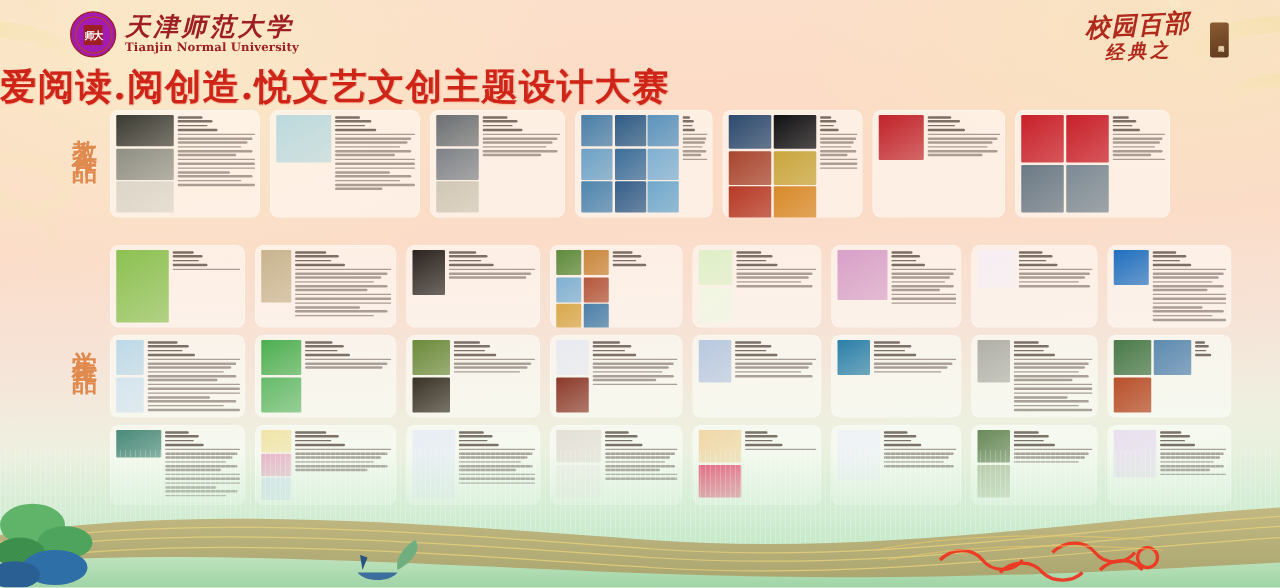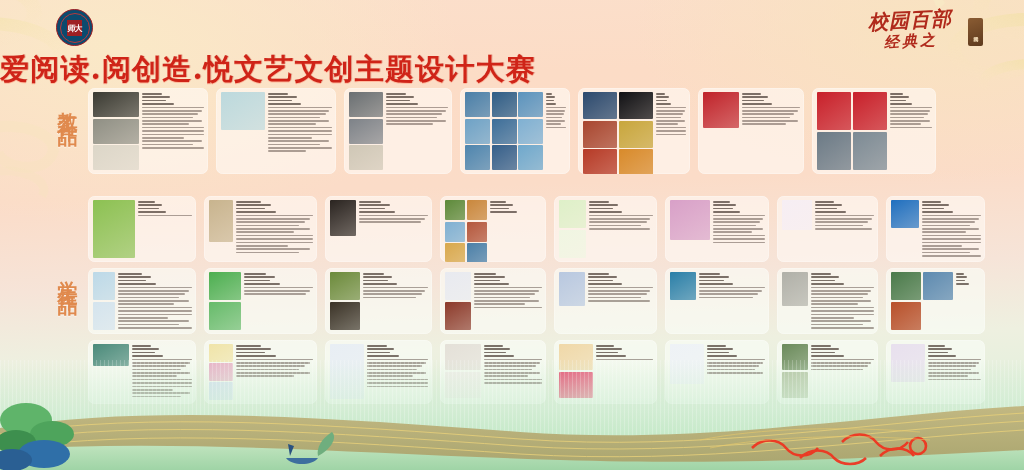--- a/index.html
+++ b/index.html
@@ -18,21 +18,21 @@
   #cloud-left  { left:-40px; top:-30px;  width:300px; height:170px; opacity:.75; }
   #cloud-right { right:-30px; top:-36px; width:300px; height:175px; opacity:.72; }
   #cloud-lmid  { left:-10px; top:110px;  width:150px; height:120px; opacity:.45; }
 
   
   #header { position:absolute; left:0; top:0; width:1024px; height:88px; }
 
   #brand { position:absolute; left:56px; top:9px; display:flex; align-items:center; gap:7px; }
   #seal-logo {
     width:37px; height:37px; border-radius:50%;
-    background:#0c4a6e;
+    background:#a21caf;
     border:1.6px solid #9e1f23;
     display:flex; align-items:center; justify-content:center;
     position:relative; flex:none;
   }
   #seal-logo::before{
     content:""; position:absolute; inset:2.5px; border-radius:50%;
     border:1px solid #b8383c;
   }
   #seal-logo .sq {
     width:15px; height:16px; background:#9e1f23;
@@ -167,20 +167,24 @@
 <svg class="cloud" id="cloud-lmid" viewBox="0 0 150 120">
   <path d="M-10 20 C35 8 75 28 60 48 C48 64 12 58 8 42" fill="none" stroke="#f4e6b8" stroke-width="11" opacity=".55"></path>
   <path d="M-10 64 C30 54 62 70 52 86" fill="none" stroke="#f4e6b8" stroke-width="9" opacity=".45"></path>
 </svg>
 
 <div id="header">
 
   <div id="brand">
     <div id="seal-logo">
       <div class="sq">师大</div>
+    </div>
+    <div id="brand-text">
+      <span id="brand-cn">天津师范大学</span>
+      <span id="brand-en">Tianjin Normal University</span>
     </div>
   </div>
 
   <div id="main-title">爱阅读.阅创造.悦文艺文创主题设计大赛</div>
 
   <div id="corner-badge">
     <div id="corner-l1">校园百部</div>
     <div id="corner-l2">经典之</div>
     <div id="corner-seal">经典阅读</div>
   </div>

